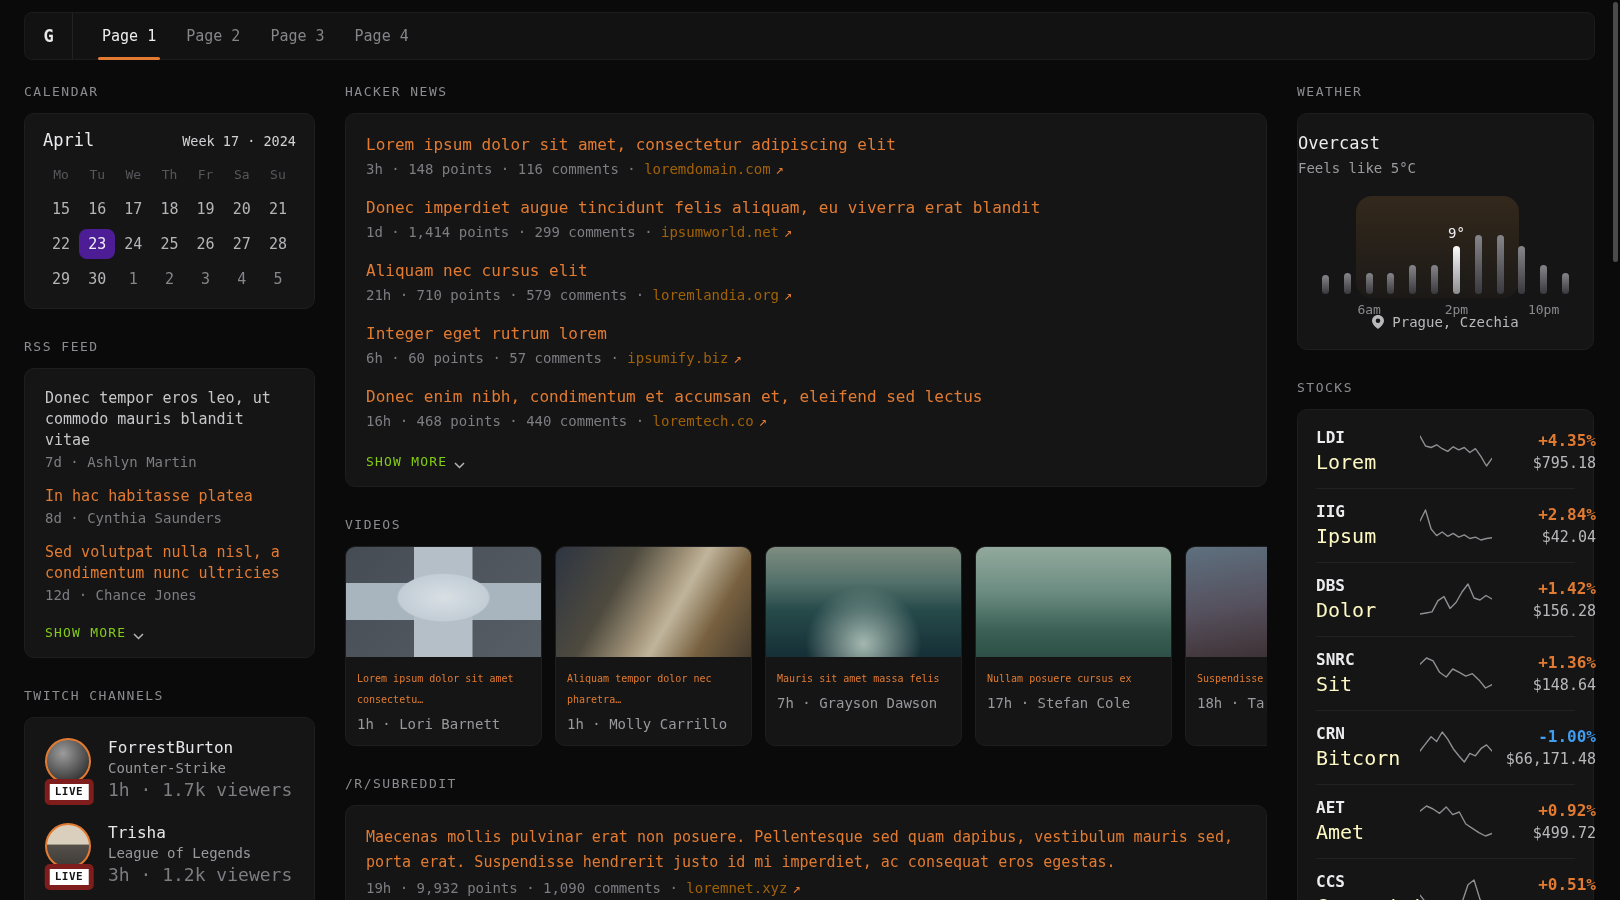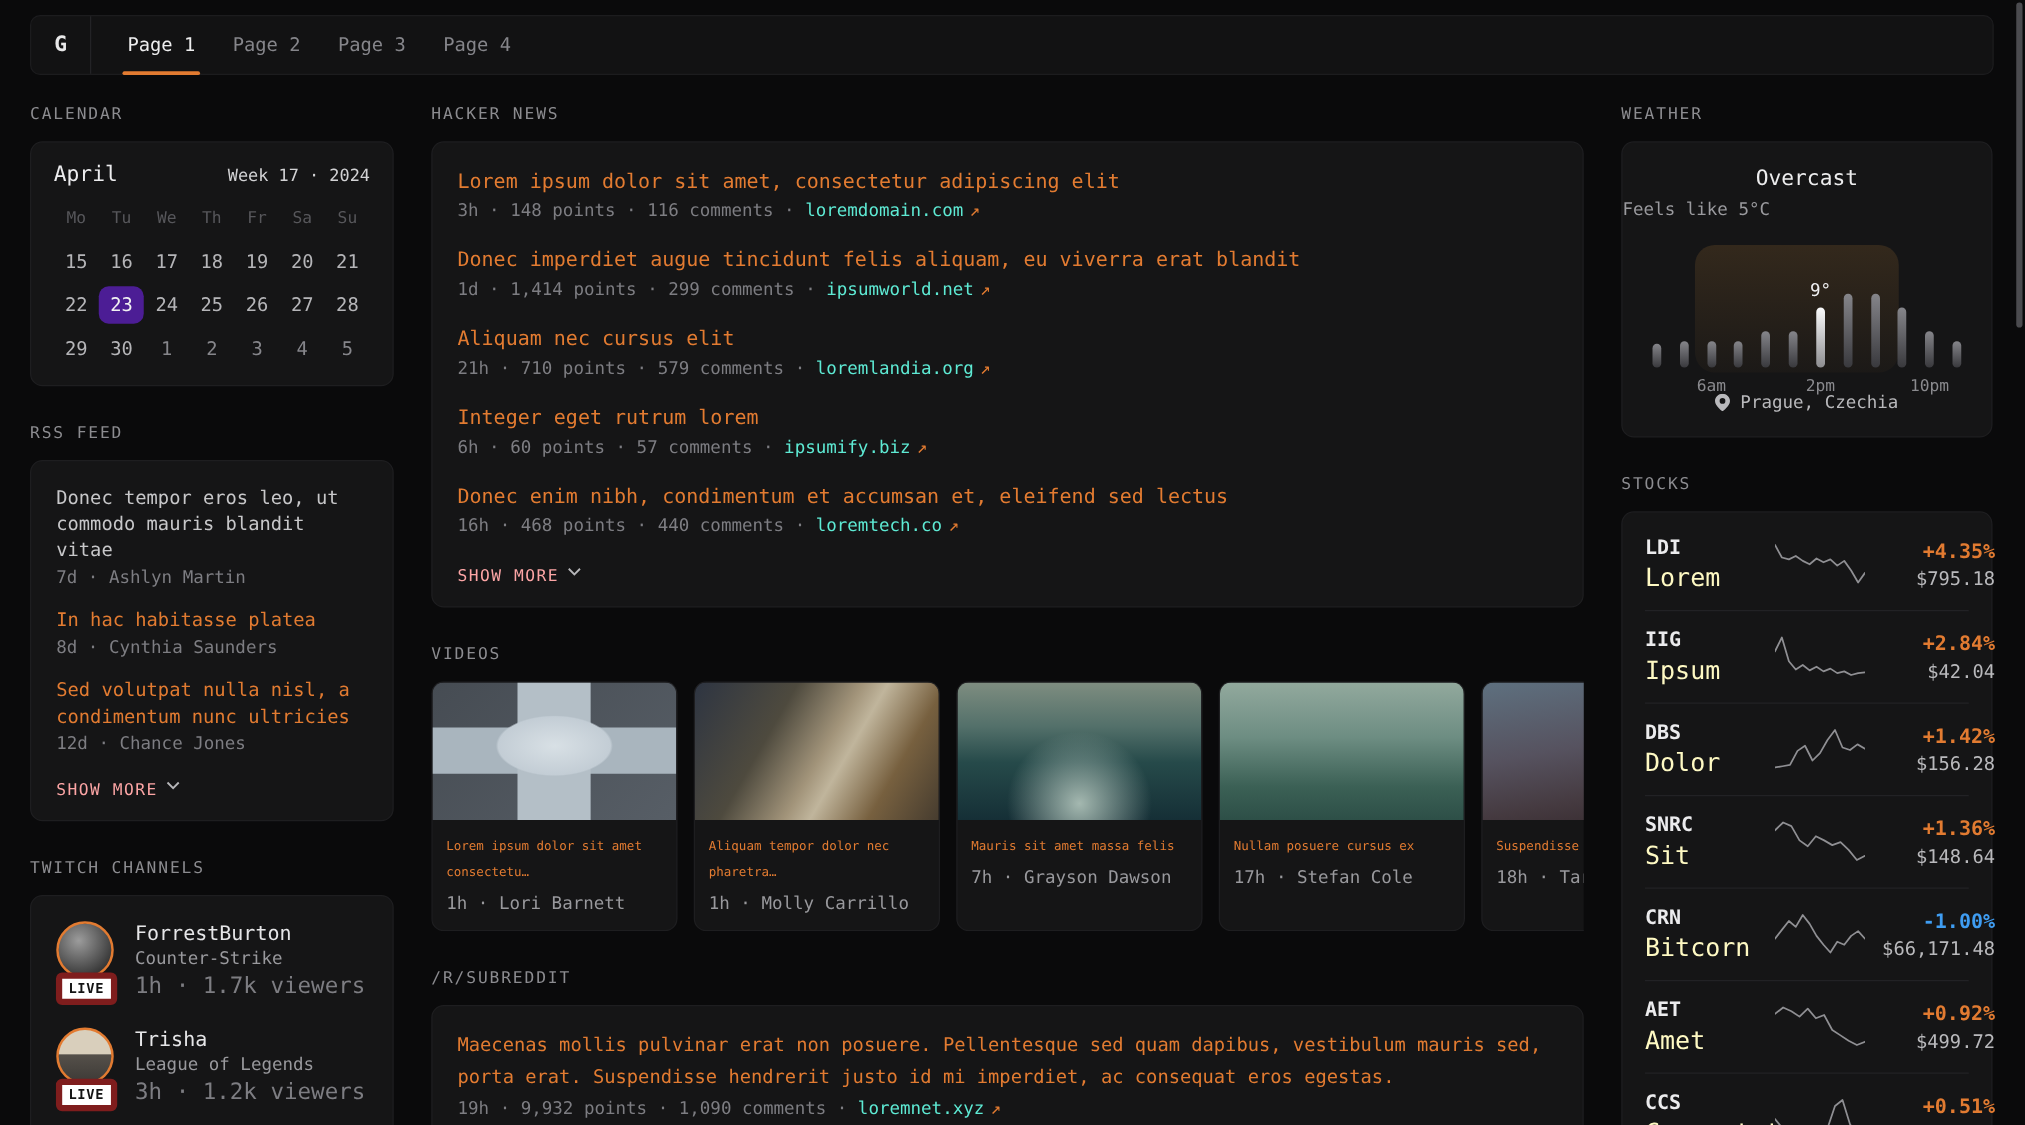--- a/index.html
+++ b/index.html
@@ -37,22 +37,22 @@
   .cal-cell{font-size:15px;color:#b5b5b8;height:30px;display:flex;align-items:center;justify-content:center;border-radius:8px;}
   .cal-cell.dim{color:#86868b;}
   .cal-cell.today{background:#4c1d95;color:#f1f1f2;}
 
   
   .pad-card{padding:19px 20px 16px;}
   .feed-item{margin-bottom:16px;}
   .feed-title{font-size:15px;line-height:21px;color:#e27b31;cursor:pointer;}
   .feed-title.muted{color:#c7c7c9;}
   .feed-meta{font-size:14px;color:#7d7d82;margin-top:3px;}
-  .show-more{display:inline-flex;align-items:flex-start;gap:7px;font-size:13px;letter-spacing:1.2px;
-             color:#fca5a5;margin-top:6px;cursor:pointer;}
+  .show-more{display:inline-flex;align-items:flex-end;gap:7px;font-size:13px;letter-spacing:1.2px;
+             color:#84cc16;margin-top:6px;cursor:pointer;}
 
   
   .tw-card{padding:20px 20px 10px;}
   .tw-item{display:flex;gap:15px;margin-bottom:23px;cursor:pointer;}
   .tw-avwrap{position:relative;width:48px;flex:none;}
   .tw-avatar{width:42px;height:42px;border-radius:50%;border:2px solid #e27b31;}
   .tw-avatar.off{border-color:#cbcbcd;}
   .av-1{background:radial-gradient(circle at 38% 32%,#9c9c9c,#383838 75%);}
   .av-2{background:linear-gradient(180deg,#d9cfbc 0%,#d9cfbc 46%,#55504a 47%,#3d3a36 100%);}
   .av-3{background:radial-gradient(circle at 42% 35%,#eae4d8,#97907f 80%);}
@@ -61,21 +61,21 @@
            border:5px solid #7f1d1d;letter-spacing:.5px;}
   .tw-live:empty{display:none;}
   .tw-name{font-size:16px;color:#e6e6e8;}
   .tw-cat{font-size:14px;color:#99999d;margin-top:3px;}
   .tw-meta{font-size:18px;color:#7d7d82;margin-top:3px;}
 
   
   .hn-item{margin-bottom:19px;}
   .hn-title{font-size:16px;color:#e27b31;margin-bottom:5px;cursor:pointer;line-height:23px;}
   .hn-meta{font-size:14px;color:#7d7d82;}
-  .hn-domain{color:#5eead4;cursor:pointer;}
+  .hn-domain{color:#a16207;cursor:pointer;}
   .ext-arrow{color:#e27b31;margin-left:5px;}
   .sub-title{font-size:15px;line-height:25px;}
 
   
   .videos-row{display:flex;gap:13px;overflow:hidden;}
   .video-card{width:195px;flex:none;background:#151516;border:1px solid #1e1e20;border-radius:10px;
               overflow:hidden;cursor:pointer;}
   .video-thumb{height:110px;}
   .th-1{background:
         radial-gradient(closest-side at 50% 46%,#d8e0e5 0%,#c3cdd5 48%,rgba(0,0,0,0) 50%),
@@ -93,21 +93,21 @@
   .th-3{background:radial-gradient(ellipse at 50% 88%,#a4b8b0 0%,rgba(0,0,0,0) 42%),
                    linear-gradient(180deg,#7e8d80 0%,#53706a 32%,#264a4a 58%,#152f36 100%);}
   .th-4{background:linear-gradient(180deg,#92a99d 0%,#6d8d82 40%,#3b6055 76%,#2d4f47 100%);}
   .th-5{background:linear-gradient(170deg,#5e707f 0%,#56525f 45%,#453a40 75%,#33272b 100%);}
   .video-body{padding:11px 11px 13px;}
   .video-title{font-size:10px;line-height:21px;color:#e27b31;}
   .video-meta{font-size:14px;color:#99999d;margin-top:6px;}
 
   
   .weather-card{padding:19px 0 0;}
-  .w-cond{text-align:center;font-size:17px;color:#ededee;}
+  .w-cond{text-align:left;font-size:17px;color:#ededee;}
   .w-feels{font-size:14px;color:#9a9a9e;margin-top:7px;}
   .w-chart{position:relative;height:96px;margin:22px 20px 0;display:flex;
            justify-content:space-between;align-items:flex-end;padding:0 4px;}
   .w-daylight{position:absolute;left:15%;width:64%;top:-2px;bottom:-4px;
            background:linear-gradient(180deg,rgba(224,152,62,0.15),rgba(224,152,62,0.03));
            border-radius:16px;}
   .wbar-col{position:relative;width:7px;display:flex;flex-direction:column;align-items:center;
             justify-content:flex-end;height:100%;z-index:1;}
   .wbar{width:7px;border-radius:4px;background:linear-gradient(180deg,#85858a,#39393d);}
   .wbar.hot{background:linear-gradient(180deg,#fbfbfc,#8d8d90);}

